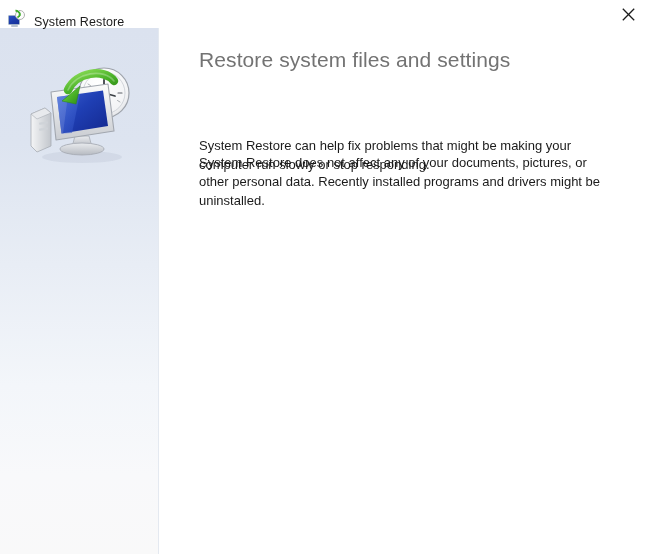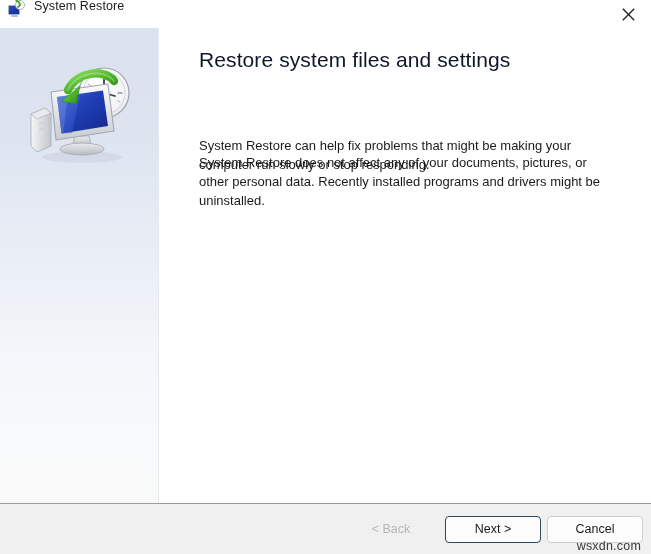--- a/index.html
+++ b/index.html
@@ -23,21 +23,21 @@
     display: flex;
     flex-direction: column;
   }
 
   
   .titlebar {
     height: 28px;
     min-height: 28px;
     background: #ffffff;
     display: flex;
-    align-items: flex-start;
+    align-items: flex-end;
     padding-left: 7px;
     position: relative;
     z-index: 5;
   }
   .app-icon {
     width: 18px;
     height: 18px;
     position: relative;
     flex: 0 0 auto;
     margin-right: 9px;
@@ -128,21 +128,21 @@
     flex: 1 1 auto;
     position: relative;
     background: #ffffff;
     padding: 0;
   }
   .heading {
     position: absolute;
     left: 40px;
     top: 20px;
     font-size: 21px;
-    color: #0f172a;
+    color: #737373;
     font-weight: 400;
     letter-spacing: .1px;
     white-space: nowrap;
   }
   .para {
     position: absolute;
     left: 40px;
     width: 406px;
     font-size: 13px;
     line-height: 19px;
@@ -301,20 +301,14 @@
       </svg>
     </div>
 
     <div class="main">
       <div class="heading">Restore system files and settings</div>
       <div class="para para-1">System Restore can help fix problems that might be making your computer run slowly or stop responding.</div>
       <div class="para para-2">System Restore does not affect any of your documents, pictures, or other personal data. Recently installed programs and drivers might be uninstalled.</div>
     </div>
   </div>
 
-  <div class="footer">
-    <div class="btn disabled">&lt; Back</div>
-    <div class="btn default">Next &gt;</div>
-    <div class="btn">Cancel</div>
-    <div class="watermark">wsxdn.com</div>
-  </div>
 
 </div>
 
 </body></html>

